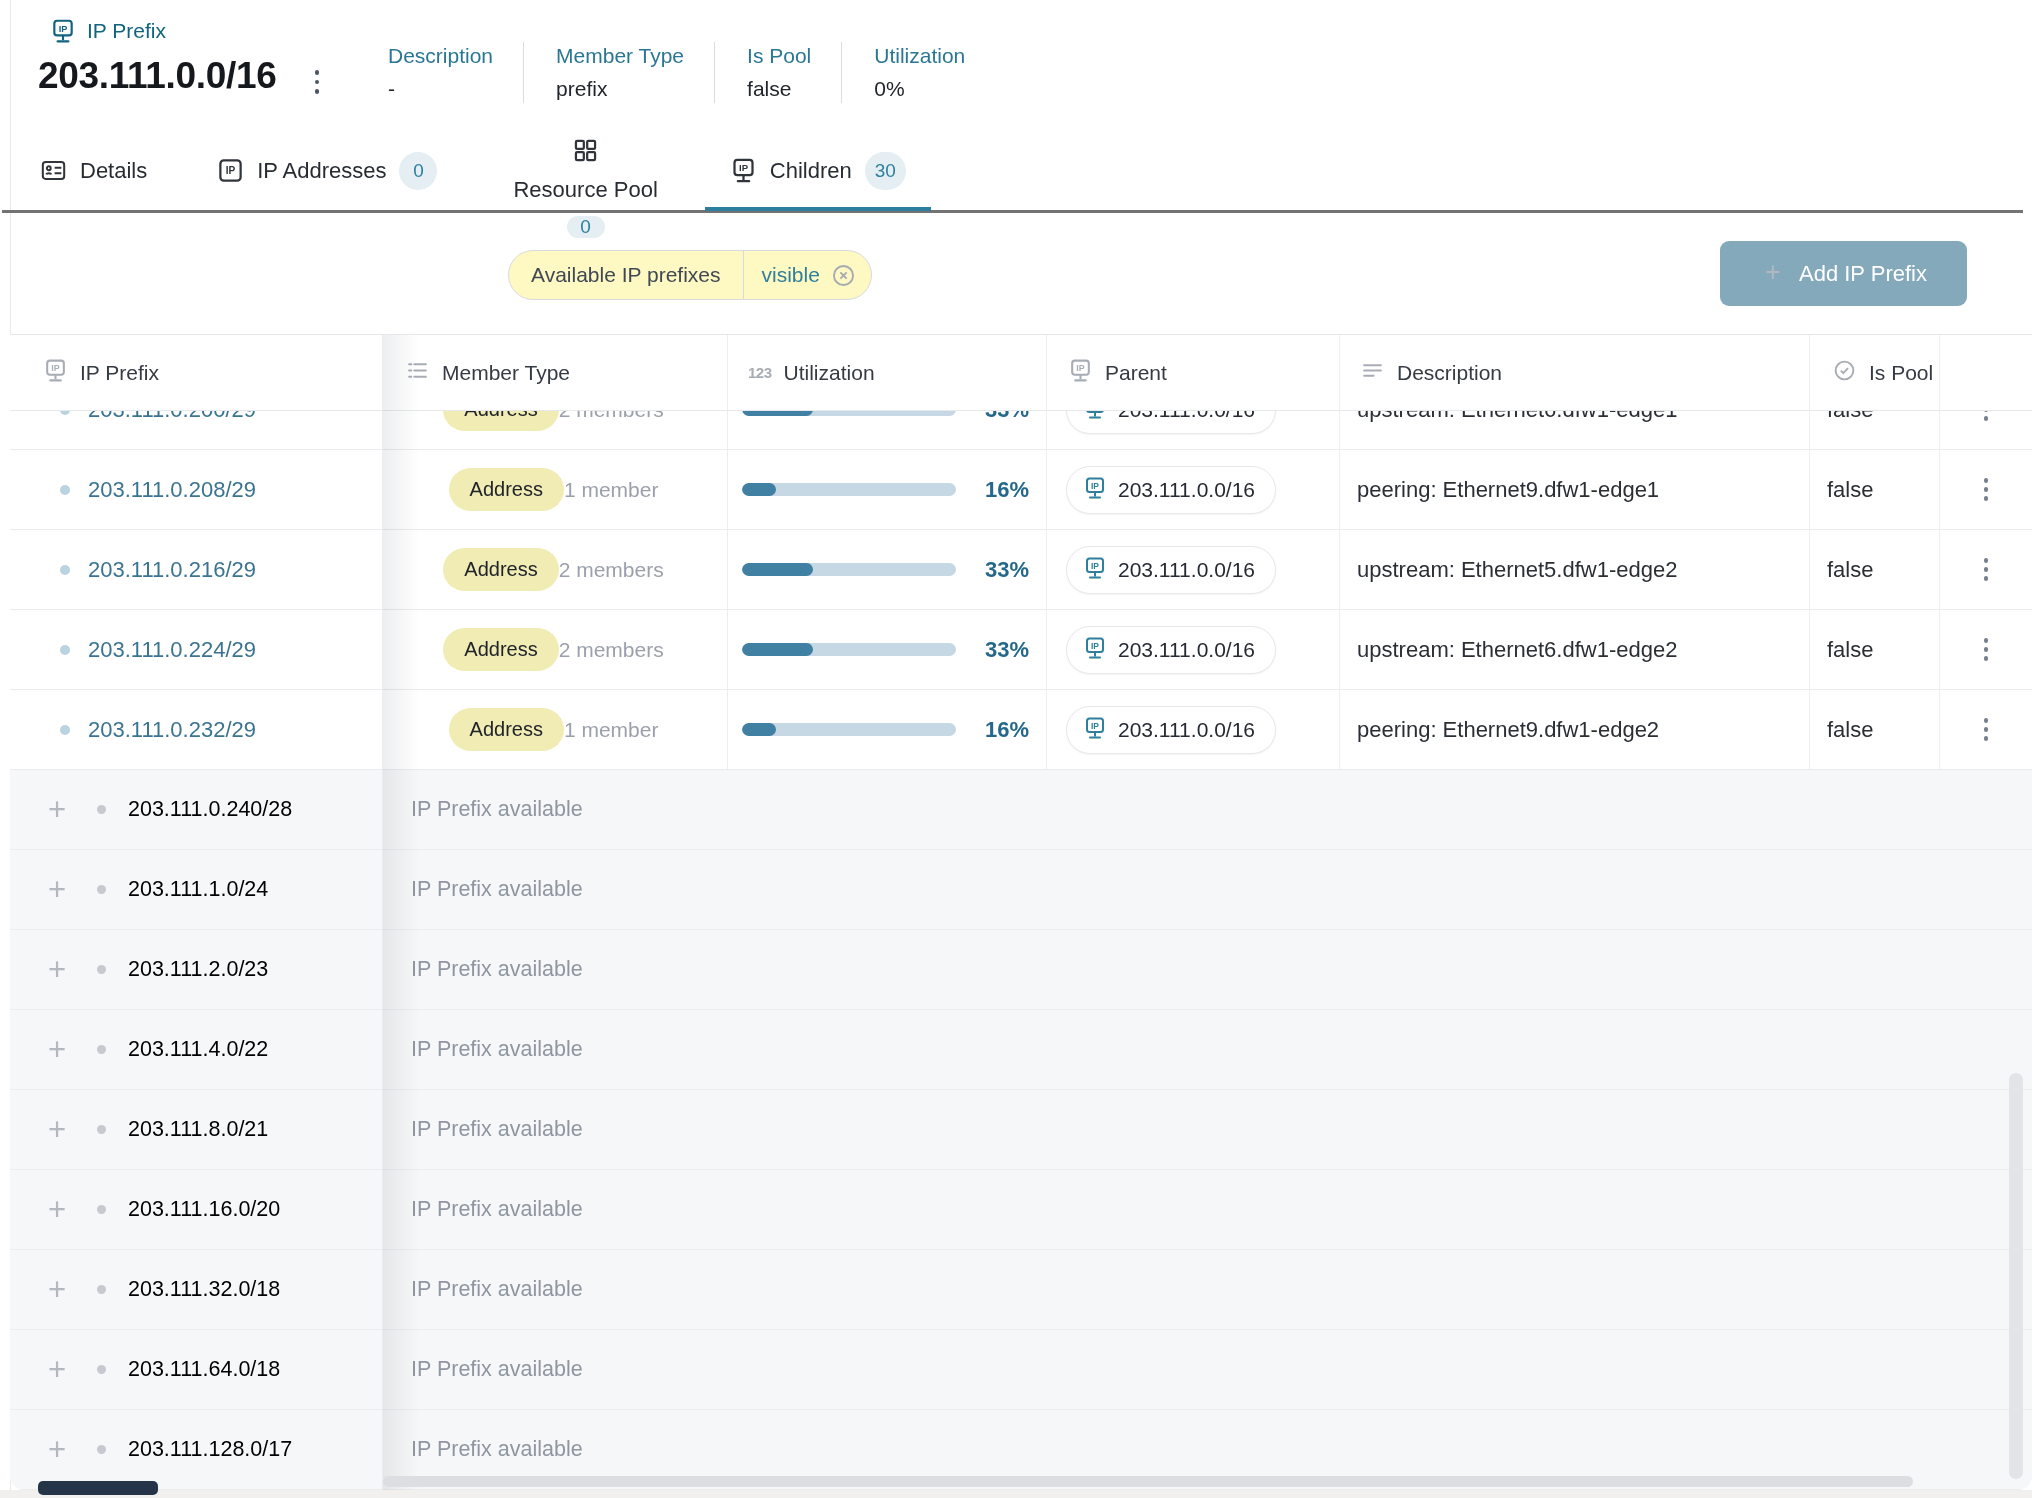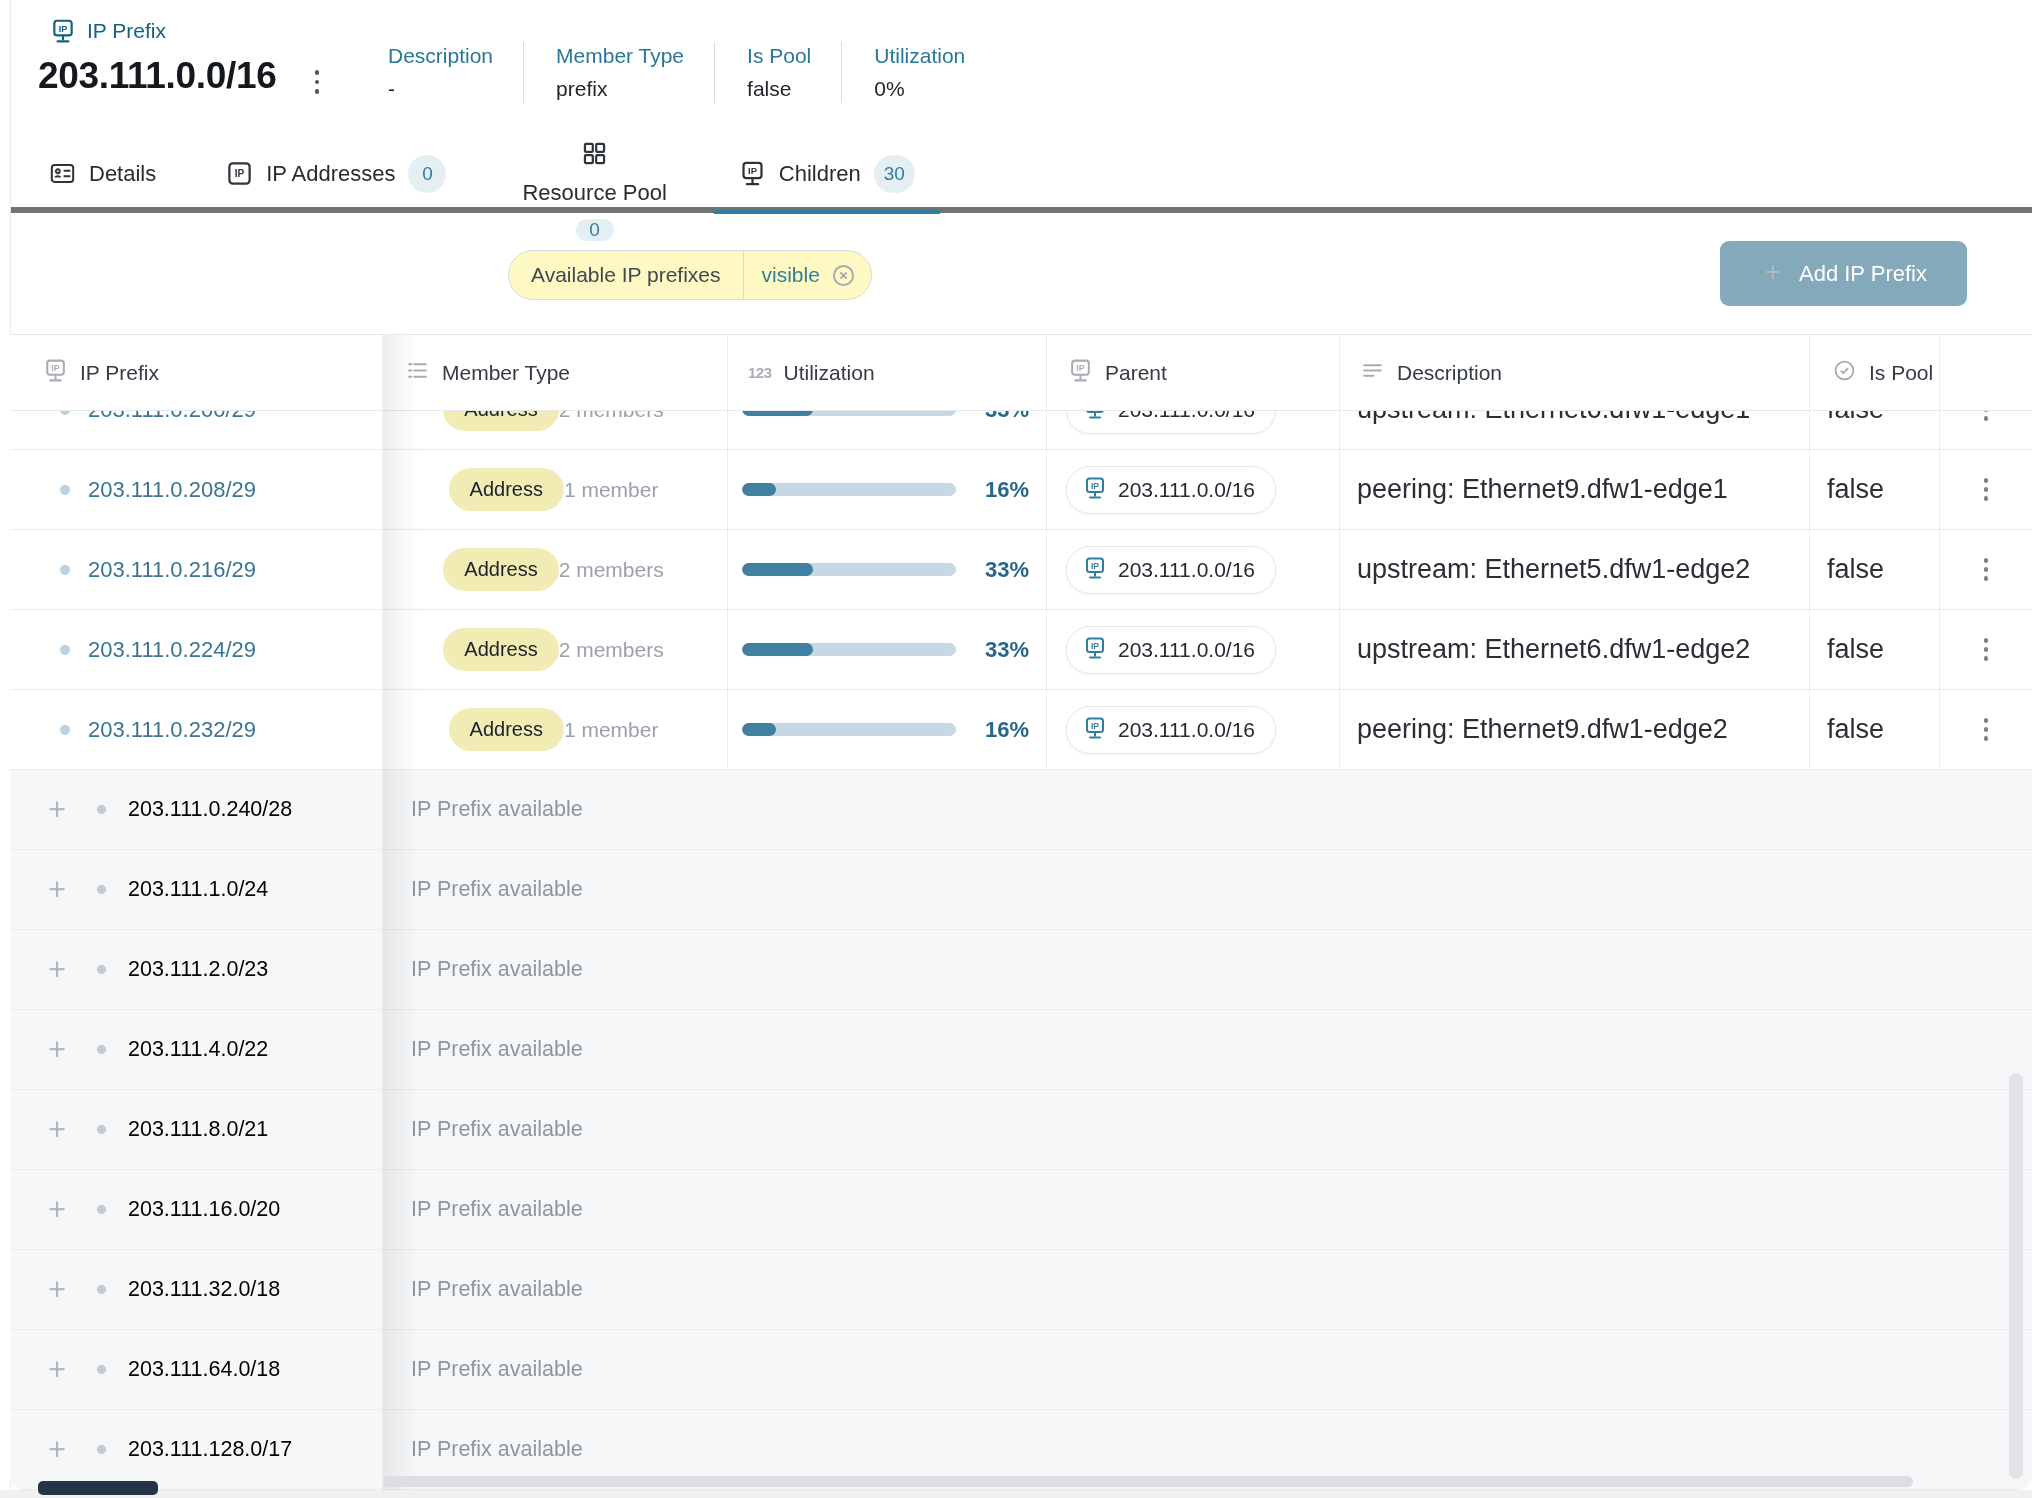--- a/index.html
+++ b/index.html
@@ -18,22 +18,22 @@
                  flex-direction:column; align-items:center; justify-content:center; gap:5px; cursor:pointer; }
   .title-kebab i { width:4.5px; height:4.5px; border-radius:50%; background:#4b5563; }
 
   .fields { position:absolute; left:358px; top:42px; display:flex; }
   .fgroup { display:flex; flex-direction:column; gap:9px; padding:2px 30px; }
   .fgroup + .fgroup { border-left:1px solid #d9dde2; padding-left:32px; }
   .fgroup .flabel { color:#2a7795; font-size:21px; }
   .fgroup .fvalue { color:#21262d; font-size:21px; }
 
   
-  .tabs { position:absolute; left:11px; top:140px; width:2021px; height:73px;
-          border-bottom:6px solid #737373; display:flex; align-items:flex-start; }
+  .tabs { position:absolute; left:2px; top:140px; width:2021px; height:73px;
+          border-bottom:3px solid #737373; display:flex; align-items:flex-end; }
   .tab { position:relative; height:73px; display:flex; align-items:center; gap:13px;
          padding:0 25px 6px 25px; font-size:22px; color:#272c33; font-weight:500; cursor:pointer; }
   .tab.t0 { margin-left:13px; } .tab.t1 { margin-left:20px; } .tab.t2 { margin-left:26px;flex-direction:column; } .tab.t3 { margin-left:22px; }
   .tab .cnt { min-width:38px; height:38px; padding:0 10px; border-radius:19px; background:#e4eef3;
               color:#2e7f9e; font-size:19px; display:flex; align-items:center; justify-content:center; }
   .tab.active::after { content:""; position:absolute; left:0; right:0; bottom:-1px; height:4px; background:#2e7f9e; }
   .tab svg { display:block; color:#30353c; }
 
   
   .searchbox { position:absolute; left:39px; top:244px; width:447px; height:61px;
@@ -81,21 +81,21 @@
   .c-util { padding:0 17px 0 14px; gap:0; }
   .bar { width:214px; height:13px; border-radius:7px; background:#c5d8e3; overflow:hidden; flex:none; }
   .bar .fill { display:block; height:100%; background:#4080a3; border-radius:7px; }
   .pct { margin-left:auto; color:#25688b; font-size:22px; font-weight:700; }
   .c-parent { padding-left:19px; }
   .pill { display:flex; align-items:center; gap:11px; border:1px solid #e6e8ec; border-radius:28px;
           background:#fff; padding:9px 20px 9px 16px; box-shadow:0 1px 2px rgba(16,24,40,.05);
           cursor:pointer; white-space:nowrap; }
   .pill svg { color:#2e7f9e; flex:none; }
   .pill .ptxt { color:#262b33; font-size:21px; font-weight:500; }
-  .c-desc, .c-pool { padding-left:17px; color:#2a2f36; font-size:27px; white-space:nowrap; }
+  .c-desc, .c-pool { padding-left:17px; color:#2a2f36; font-size:22px; white-space:nowrap; }
   .kebab { display:flex; flex-direction:column; gap:4.5px; padding:10px; cursor:pointer; }
   .kebab i { width:4.5px; height:4.5px; border-radius:50%; background:#77818c; }
 
   .arow { display:grid; grid-template-columns:373px 1fr; height:80px; background:#f6f7f8;
           border-bottom:1px solid #eaecee; }
   .arow .c-prefix { gap:0; padding-left:34px; border-right:1px solid #e9ebee; }
   .plus { color:#b3b8bf; font-size:31px; font-weight:300; width:26px; text-align:center; cursor:pointer; line-height:1; }
   .adot { flex:none; width:9px; height:9px; border-radius:50%; background:#c6cad0; margin:0 0 0 27px; }
   .aprefix { color:#000000; font-size:21.5px; margin-left:22px; white-space:nowrap; }
   .c-avail { display:flex; align-items:center; padding-left:28px; color:#8f96a1; font-size:21.5px; }

